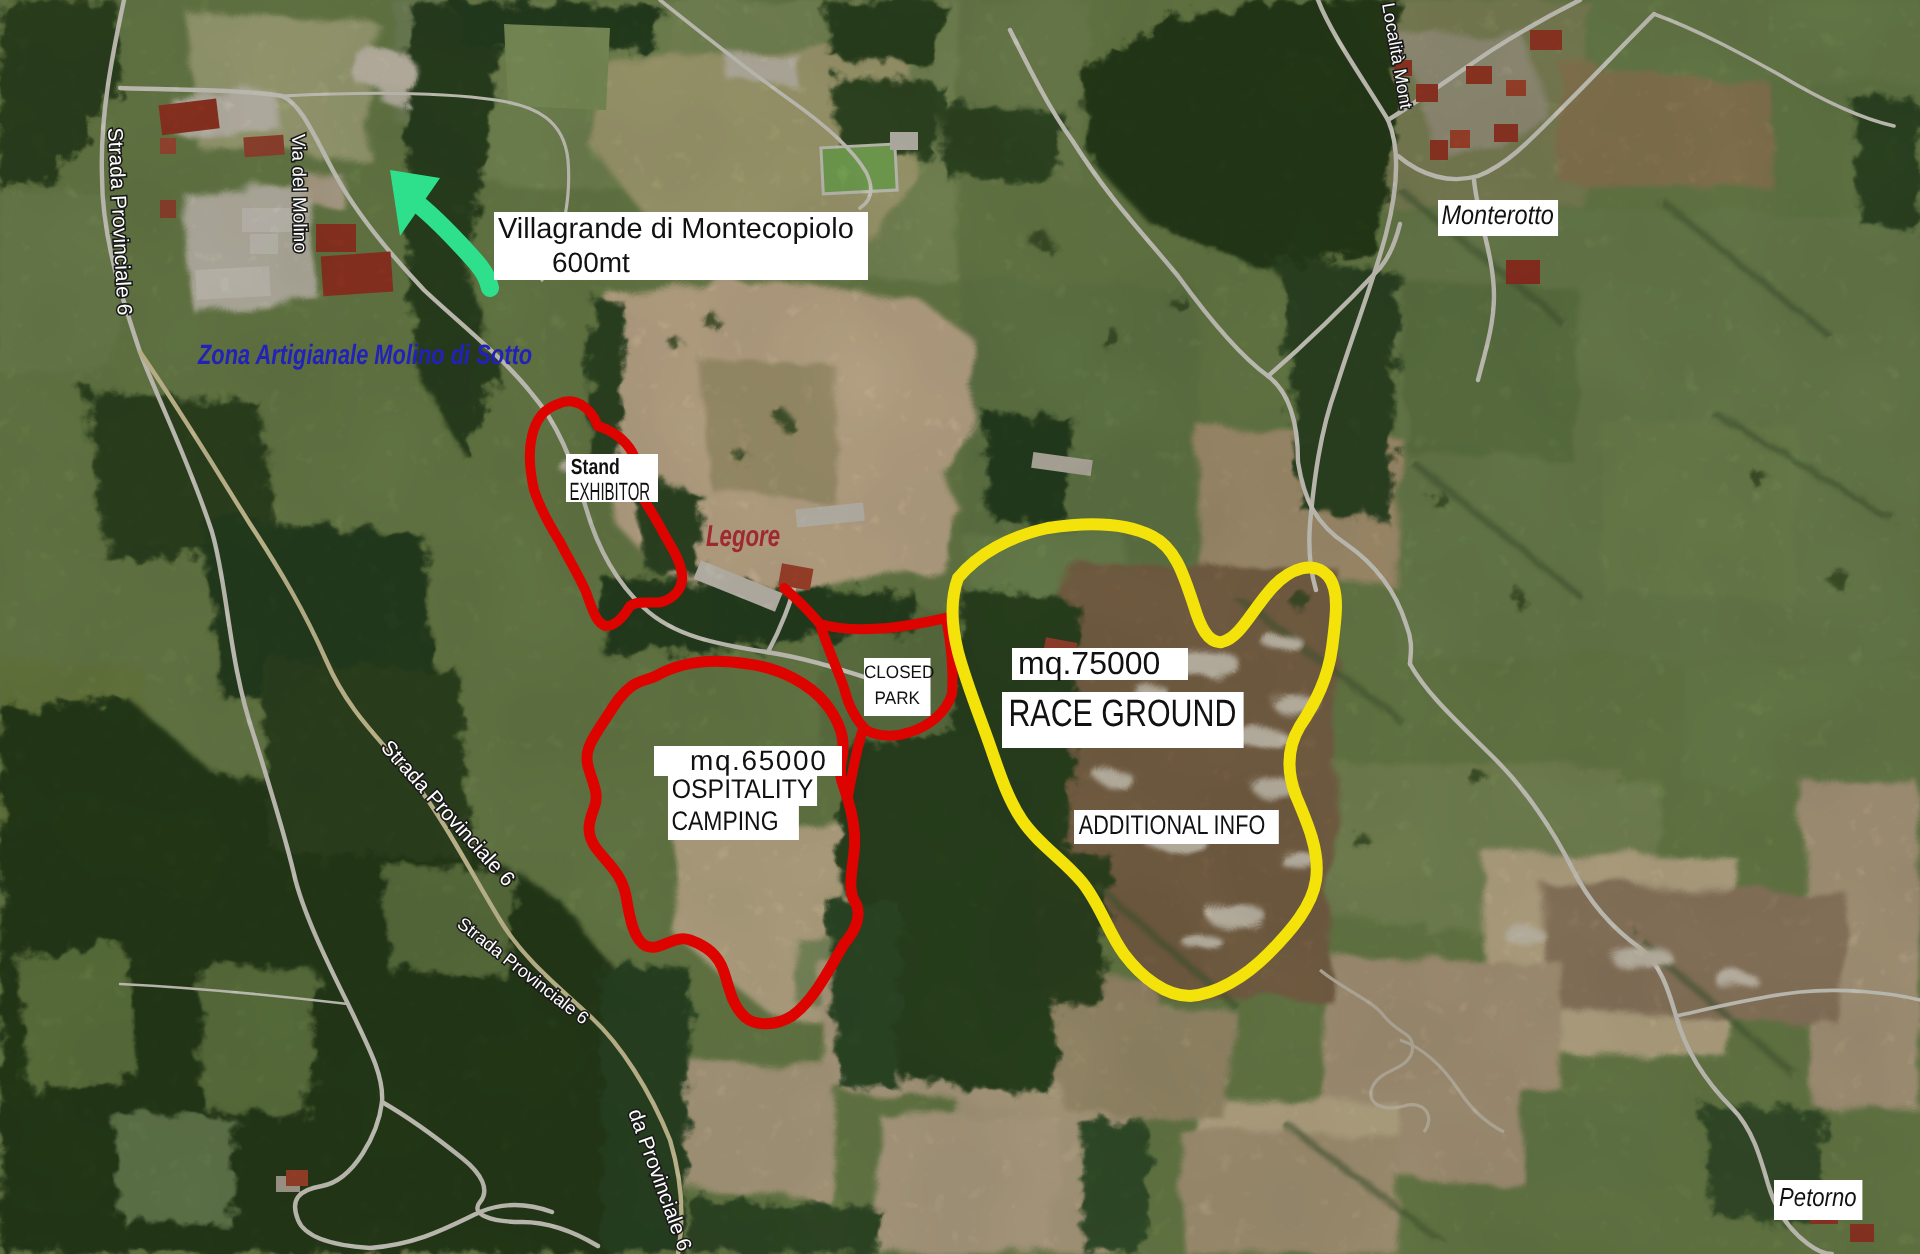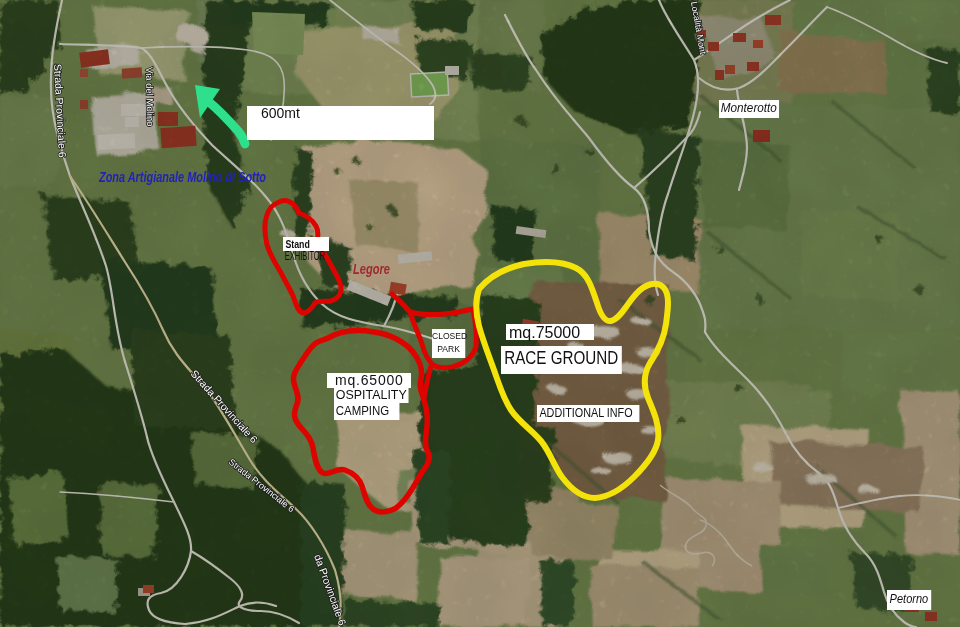--- a/index.html
+++ b/index.html
@@ -244,30 +244,31 @@
 <path d="M328,338 C340,331 356,329 374,332 C390,334 405,342 413,352 C420,361 423,370 421,379 C419,388 421,390 424,400 C427,410 428,418 427,426 C426,436 424,444 427,450 C431,456 429,464 422,472 C415,484 407,500 396,508 C388,513 378,513 373,509 C366,503 365,495 362,486 C359,477 353,473 345,470 C337,467 330,476 323,473 C317,470 315,460 313,448 C311,437 304,432 298,424 C293,417 294,412 297,404 C300,397 296,391 294,383 C292,375 296,370 301,362 C306,355 309,348 316,343 C320,340 324,340 328,338 Z" fill="none" stroke="#dd0400" stroke-width="5.5"></path>
 <path d="M410,312 C420,315 432,315 444,314 C454,313 464,311 473,309 C475,319 477,333 476,347 C473,356 465,363 455,366 C447,369 438,368 433,365 C427,359 424,352 422,344 C419,335 414,325 410,312 Z" fill="none" stroke="#dd0400" stroke-width="5"></path>
 <path d="M410,312 C404,305 398,299 392,294" fill="none" stroke="#dd0400" stroke-width="5" stroke-linecap="round"></path>
 <path d="M431,366 C428,376 426,387 424,398" fill="none" stroke="#dd0400" stroke-width="5" stroke-linecap="round"></path>
 <path d="M479,289 C489,277 505,268 524,264 C543,261 562,261 576,268 C588,274 592,288 597,303 C600,313 604,322 611,321 C620,319 626,305 636,294 C645,284 657,280 664,288 C670,295 668,309 666,324 C664,339 658,351 650,363 C644,373 643,385 648,398 C654,412 660,426 658,440 C656,453 646,465 634,477 C622,489 608,497 595,498 C583,498 571,489 562,477 C554,466 550,452 541,441 C532,430 519,422 511,410 C503,398 499,384 494,370 C489,356 483,341 479,326 C476,314 475,300 479,289 Z" fill="none" stroke="#f4e30b" stroke-width="6"></path>
 <polygon points="195,85 220,89 200,118" fill="#2ee08c"></polygon>
 <path d="M209,102 C220,111 230,122 238,131 C243,137 244,140 245,144" fill="none" stroke="#2ee08c" stroke-width="9" stroke-linecap="round"></path>
 </svg>
 
 <div class="box" style="left:247px;top:106px;width:187px;height:34px;font-size:14.5px">
-<div style="padding-left:14px;font-size:14px">600mt</div>
+<div style="padding:2px 2px 0 2px">Villagrande di Montecopiolo</div>
+<div style="padding-left:29px;font-size:14px">600mt</div>
 </div>
 <div class="box" style="left:99px;top:170px;background:transparent;color:#2222bb;font-style:italic;font-weight:bold;font-size:14px;transform:scaleX(0.78);transform-origin:0 0">Zona Artigianale Molino di Sotto</div>
-<div class="box" style="left:283px;top:237px;width:46px;height:14px;font-size:11px">
+<div class="box" style="left:283px;top:227px;width:46px;height:24px;font-size:11px">
 <div style="padding:1px 0 0 3px;font-weight:bold;transform:scaleX(0.8);transform-origin:0 0">Stand</div>
 <div style="padding-left:3px;font-size:12.5px;transform:scaleX(0.6);transform-origin:0 0">EXHIBITOR</div>
 </div>
 <div class="box" style="left:353px;top:261px;background:transparent;color:#a02830;font-style:italic;font-weight:bold;font-size:15px;transform:scaleX(0.74);transform-origin:0 0">Legore</div>
 <div class="box" style="left:432px;top:329px;width:35px;height:28px;font-size:9px;text-align:center;line-height:1.45;padding-top:1px;transform:scaleX(0.95);transform-origin:0 0">CLOSED<br>PARK</div>
-<div class="box" style="left:327px;top:373px;height:15px;font-size:14px;padding:0 7px 0 8px;letter-spacing:0.8px">mq.65000</div>
+<div class="box" style="left:327px;top:373px;height:15px;font-size:14px;padding:0 7px 0 18px;letter-spacing:0.8px">mq.65000</div>
 <div class="box" style="left:334px;top:388px;height:15px;font-size:13.5px;padding:0 2px;transform:scaleX(0.92);transform-origin:0 0">OSPITALITY</div>
 <div class="box" style="left:334px;top:403px;height:16px;font-size:13.5px;padding:1px 12px 0 2px;transform:scaleX(0.85);transform-origin:0 0">CAMPING</div>
 <div class="box" style="left:506px;top:324px;height:16px;font-size:16px;padding:0 14px 0 3px;letter-spacing:0px">mq.75000</div>
 <div class="box" style="left:501px;top:346px;height:26px;font-size:19px;padding:2px 4px 0 4px;transform:scaleX(0.8);transform-origin:0 0">RACE GROUND</div>
 <div class="box" style="left:537px;top:405px;height:16px;font-size:13.5px;padding:1px 8px 0 3px;transform:scaleX(0.8);transform-origin:0 0">ADDITIONAL INFO</div>
 <div class="box" style="left:719px;top:100px;height:17px;font-style:italic;font-size:13.5px;padding:1px 2px 0 2px;transform:scaleX(0.87);transform-origin:0 0">Monterotto</div>
 <div class="box" style="left:887px;top:590px;height:18px;font-style:italic;font-size:13px;padding:2px 3px 0 3px;transform:scaleX(0.85);transform-origin:0 0">Petorno</div>
 
 <svg width="960" height="627" viewBox="0 0 960 627" style="position:absolute;left:0;top:0">
 <g font-family="Liberation Sans, sans-serif" fill="#fff" style="paint-order:stroke" stroke="#1a1a1a" stroke-width="1.6">

